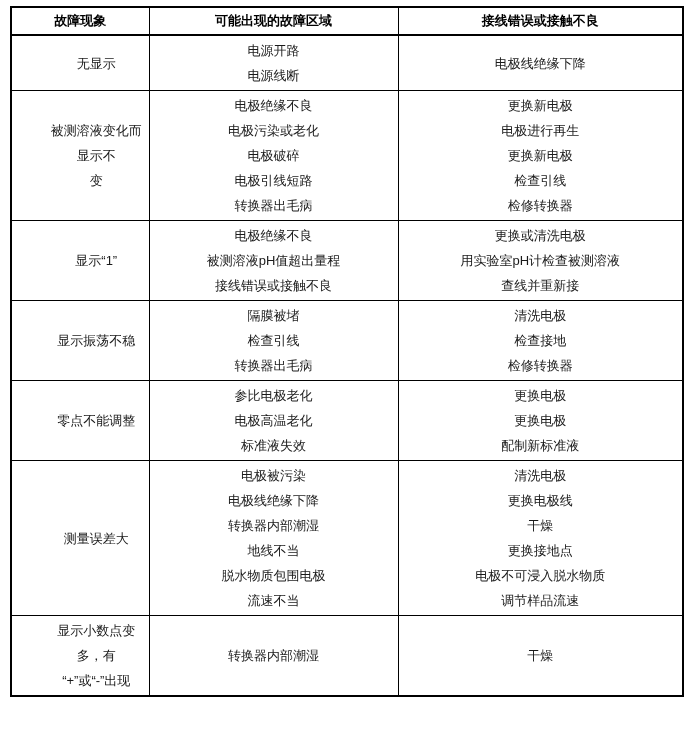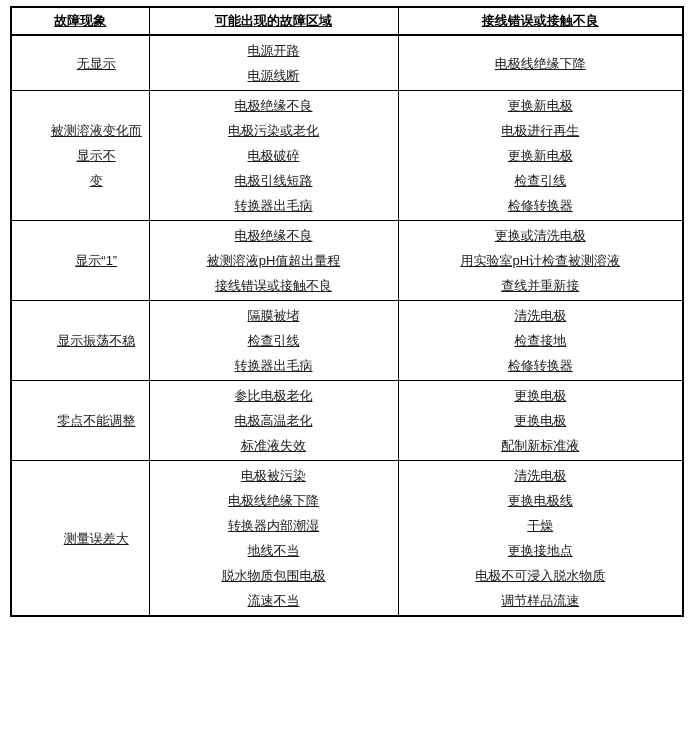--- a/index.html
+++ b/index.html
@@ -9,21 +9,20 @@
     width: 691px;
     height: 730px;
     font-family: "Liberation Sans", "DejaVu Sans", sans-serif;
     color: #1a1a1a;
   }
   .page {
     width: 691px;
     height: 730px;
     background: #ffffff;
     overflow: hidden;
-    text-decoration: underline;
   }
   table.fault-table {
     border-collapse: collapse;
     table-layout: fixed;
     margin: 6px 0 0 10px;
     width: 672px;
     border: 2px solid #000000;
   }
   table.fault-table col.c1 { width: 138px; }
   table.fault-table col.c2 { width: 249px; }
@@ -168,16 +167,28 @@
           </td>
           <td data-name="methods-cell">
             <div class="line" data-name="cell-line">清洗电极</div>
             <div class="line" data-name="cell-line">更换电极线</div>
             <div class="line" data-name="cell-line">干燥</div>
             <div class="line" data-name="cell-line">更换接地点</div>
             <div class="line" data-name="cell-line">电极不可浸入脱水物质</div>
             <div class="line left" data-name="cell-line">调节样品流速</div>
           </td>
         </tr>
+        <tr data-name="table-row">
+          <td data-name="phenomenon-cell">
+            <div class="line" data-name="cell-line">显示小数点变多，有</div>
+            <div class="line" data-name="cell-line">“+”或“-”出现</div>
+          </td>
+          <td data-name="areas-cell">
+            <div class="line" data-name="cell-line">转换器内部潮湿</div>
+          </td>
+          <td data-name="methods-cell">
+            <div class="line" data-name="cell-line">干燥</div>
+          </td>
+        </tr>
       </tbody>
   </table>
 
 </div>
 
 </body></html>

